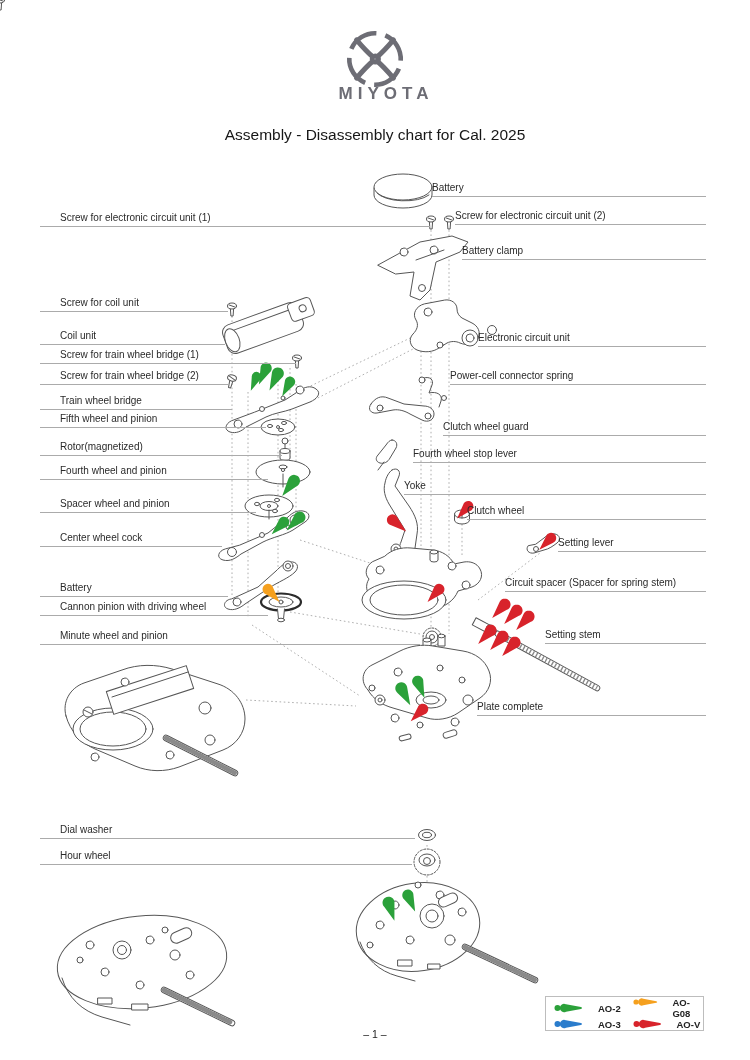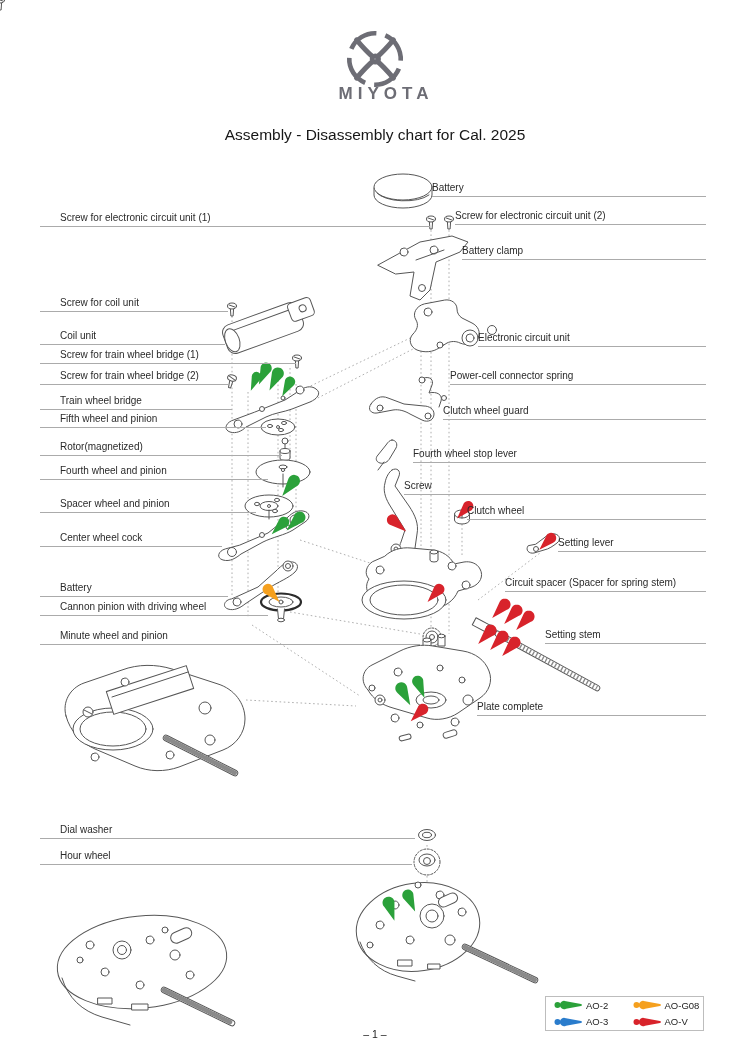--- a/index.html
+++ b/index.html
@@ -24,21 +24,21 @@
   .part{stroke:#565656;stroke-width:1;fill:#fff;stroke-linejoin:round;stroke-linecap:round;}
   .nf{fill:none;}
   .dot{stroke:#9a9a9a;stroke-width:.8;fill:none;stroke-dasharray:1.6 2.6;}
   .stA{stroke:#565656;stroke-width:6.5;stroke-linecap:round;fill:none;}
   .stB{stroke:#fff;stroke-width:4.6;stroke-linecap:round;fill:none;}
   .stC{stroke:#8a8a8a;stroke-width:4.6;stroke-dasharray:1.4 2.2;fill:none;}
   .dark{stroke:#2b2b2b;stroke-width:2.2;fill:#fff;}
   
   #legend{left:545px;top:996px;width:157px;height:33px;border:1px solid #bdbdbd;
           display:grid;grid-template-columns:1fr 1fr;align-items:center;background:#fff;}
-  .leg-item{display:flex;align-items:center;gap:2px;padding-left:8px;font-size:9.5px;color:#222;}
+  .leg-item{display:flex;gap:14px;padding-left:8px;font-size:9.5px;color:#222;font-weight:bold;}
   
   #pageno{left:0;top:1028px;width:750px;text-align:center;font-size:10.5px;color:#222;}
 </style>
 </head>
 <body>
 
 <div class="abs" id="logo">
   <svg width="66" height="66" viewBox="0 0 100 100">
     <g fill="none" stroke="#6d6d75">
       <circle cx="50" cy="50" r="39" stroke-width="7" stroke-dasharray="47.2 14.05" transform="rotate(22 50 50)"></circle>
@@ -429,28 +429,28 @@
   </div>
 <div class="lbl R" style="top:244px;width:244px">
     <span>Battery clamp</span>
   </div>
 <div class="lbl R" style="top:331px;width:228px">
     <span>Electronic circuit unit</span>
   </div>
 <div class="lbl R" style="top:369px;width:256px">
     <span>Power-cell connector spring</span>
   </div>
-<div class="lbl R" style="top:404px;width:263px">
+<div class="lbl R" style="top:420px;width:263px">
     <span>Clutch wheel guard</span>
   </div>
 <div class="lbl R" style="top:447px;width:293px">
     <span>Fourth wheel stop lever</span>
   </div>
 <div class="lbl R" style="top:479px;width:302px">
-    <span>Screw</span>
+    <span>Yoke</span>
   </div>
 <div class="lbl R" style="top:504px;width:239px">
     <span>Clutch wheel</span>
   </div>
 <div class="lbl R" style="top:536px;width:148px">
     <span>Setting lever</span>
   </div>
 <div class="lbl R" style="top:576px;width:201px">
     <span>Circuit spacer (Spacer for spring stem)</span>
   </div>

